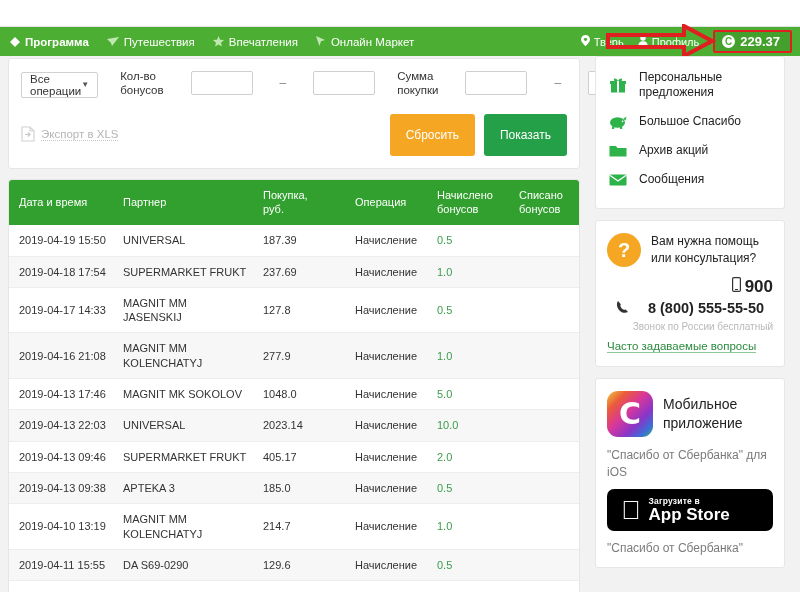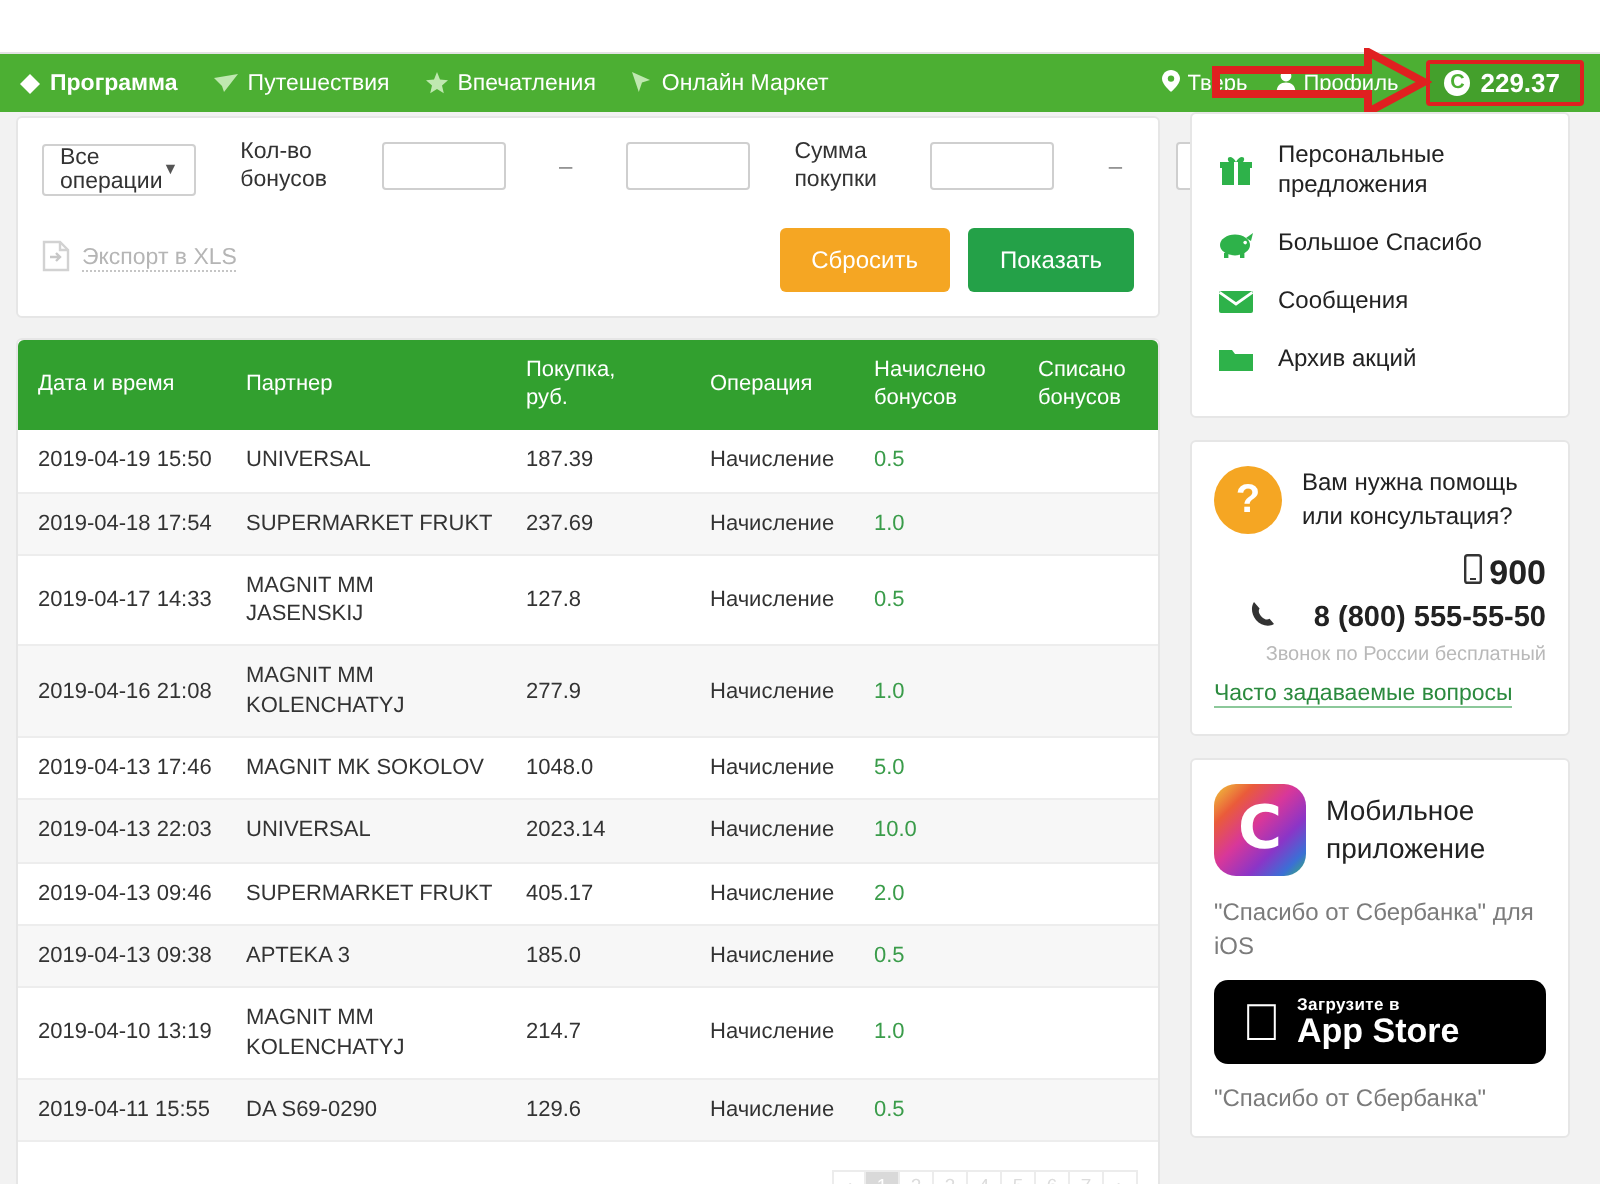--- a/index.html
+++ b/index.html
@@ -103,21 +103,21 @@
   .filter-row2 { display: flex; align-items: center; margin-top: 16px; }
 
   .export {
     display: flex; align-items: center; gap: 6px;
     color: #b5b5b5; font-size: 11.5px; cursor: pointer;
   }
   .export .lbl { border-bottom: 1px dotted #c5c5c5; }
 
   .btns { margin-left: auto; display: flex; gap: 9px; }
   .btn {
-    height: 32px; border: none; border-radius: 3px;
+    height: 42px; border: none; border-radius: 3px;
     color: #ffffff; font-size: 12px; cursor: pointer;
     padding: 0 16px;
     font-family: "Liberation Sans", sans-serif;
   }
   .btn-reset { background: #f5a623; }
   .btn-show { background: #24a148; }
 
   
   .table-wrap { margin-top: 10px; }
   table { width: 100%; border-collapse: collapse; table-layout: fixed; }
@@ -194,21 +194,21 @@
     background: #f5a623; color: #ffffff;
     font-size: 20px; font-weight: bold;
     display: flex; align-items: center; justify-content: center;
   }
   .help-text { font-size: 12px; color: #222; line-height: 1.45; }
   .phone900 {
     display: flex; align-items: center; justify-content: flex-end; gap: 4px;
     margin-top: 9px; font-size: 17px; font-weight: bold; color: #222;
   }
   .phone-long {
-    display: flex; align-items: center; justify-content: flex-end; gap: 18px;
+    display: flex; align-items: center; justify-content: center; gap: 18px;
     margin-top: 3px; font-size: 14.5px; font-weight: bold; color: #222;
   }
   .free-note { font-size: 10px; color: #b9b9b9; text-align: right; margin-top: 4px; }
   .faq-link {
     display: inline-block; margin-top: 8px;
     font-size: 11.5px; color: #2b8a3e;
     border-bottom: 1px solid #8cc89a; cursor: pointer;
   }
 
   .app-card { padding: 12px 11px 12px 11px; }
@@ -529,35 +529,35 @@
           <rect x="3" y="11.5" width="2.2" height="2.5" fill="#2eb24a"></rect>
           <rect x="11" y="11.5" width="2.2" height="2.5" fill="#2eb24a"></rect>
           <circle cx="13.6" cy="6.3" r="0.9" fill="#ffffff"></circle>
         </svg>
       </span>
       <span>Большое Спасибо</span>
     </div>
 
     <div class="side-mi">
       <span class="mi-ico">
+        <svg width="18" height="13" viewBox="0 0 18 13">
+          <path d="M0.5 2 H7 L8.5 4 H17.5 V12.5 H0.5 Z" fill="#2eb24a"></path>
+        </svg>
+      </span>
+      <span>Архив акций</span>
+    </div>
+
+    <div class="side-mi">
+      <span class="mi-ico">
         <svg width="18" height="12" viewBox="0 0 18 12">
           <rect x="0.5" y="0.5" width="17" height="11" rx="1" fill="#2eb24a"></rect>
           <path d="M0.8 1.2 L9 7 L17.2 1.2" fill="none" stroke="#ffffff" stroke-width="1.4"></path>
         </svg>
       </span>
       <span>Сообщения</span>
-    </div>
-
-    <div class="side-mi">
-      <span class="mi-ico">
-        <svg width="18" height="13" viewBox="0 0 18 13">
-          <path d="M0.5 2 H7 L8.5 4 H17.5 V12.5 H0.5 Z" fill="#2eb24a"></path>
-        </svg>
-      </span>
-      <span>Архив акций</span>
     </div>
 
   </div>
 
   <div class="side-card help-card">
     <div class="help-top">
       <div class="qmark">?</div>
       <div class="help-text">Вам нужна помощь или консультация?</div>
     </div>
 

